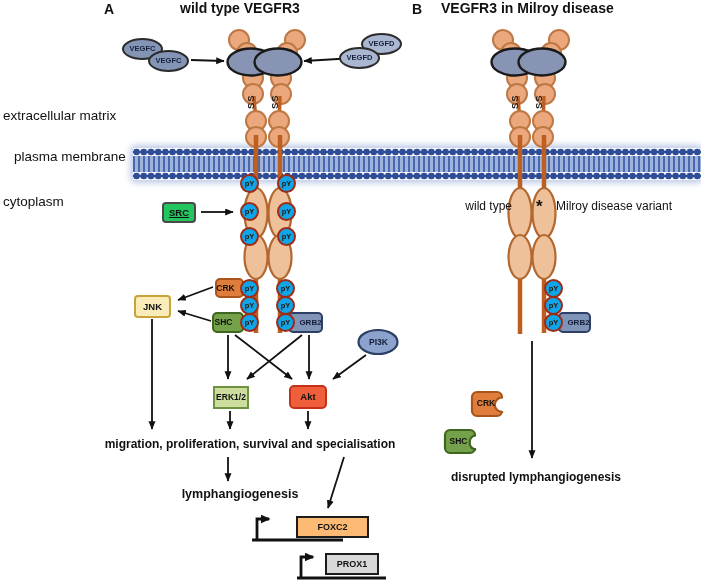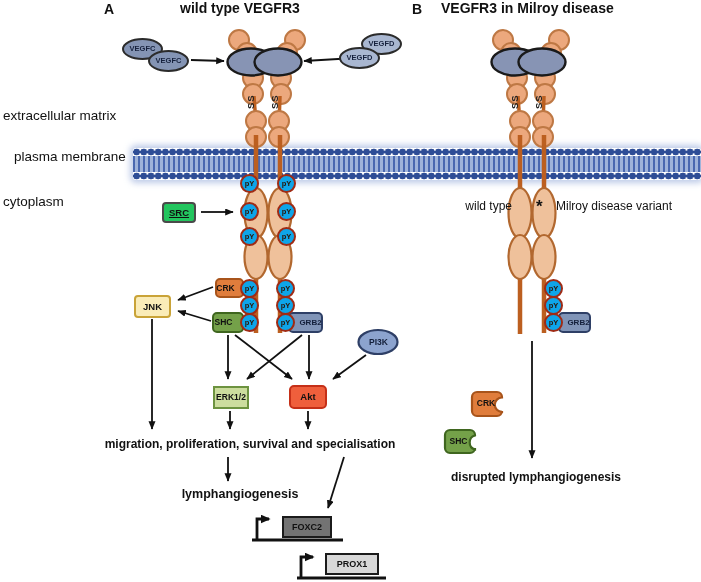--- a/index.html
+++ b/index.html
@@ -201,16 +201,16 @@
   <div class="py" style="left:544px;top:313px;">pY</div>
 
   <div class="lbl hud" style="left:432px;top:200px;width:80px;text-align:right;font-size:12px;">wild type</div>
   <div class="lbl hud" style="left:536px;top:198px;font-size:17px;font-weight:bold;">*</div>
   <div class="lbl hud" style="left:556px;top:200px;font-size:12px;">Milroy disease variant</div>
 
   <div class="lbl t-out hud" style="left:95px;top:438px;width:310px;text-align:center;">migration, proliferation, survival and specialisation</div>
   <div class="lbl t-out hud" style="left:140px;top:488px;width:200px;font-size:12.5px;">lymphangiogenesis</div>
   <div class="lbl t-out hud" style="left:421px;top:471px;width:230px;">disrupted lymphangiogenesis</div>
 
-  <div class="box" style="left:282px;top:516px;width:50px;height:22px;background:#737373;border:2.4px solid #1b1b1b;font-size:9px;">FOXC2</div>
+  <div class="box" style="left:296px;top:516px;width:73px;height:22px;background:#fdba74;border:2.4px solid #1b1b1b;font-size:9px;">FOXC2</div>
   <div class="box" style="left:325px;top:553px;width:54px;height:22px;background:#D8D8D8;border:2.4px solid #1b1b1b;font-size:9px;">PROX1</div>
 
 </div>
 
 </body></html>

